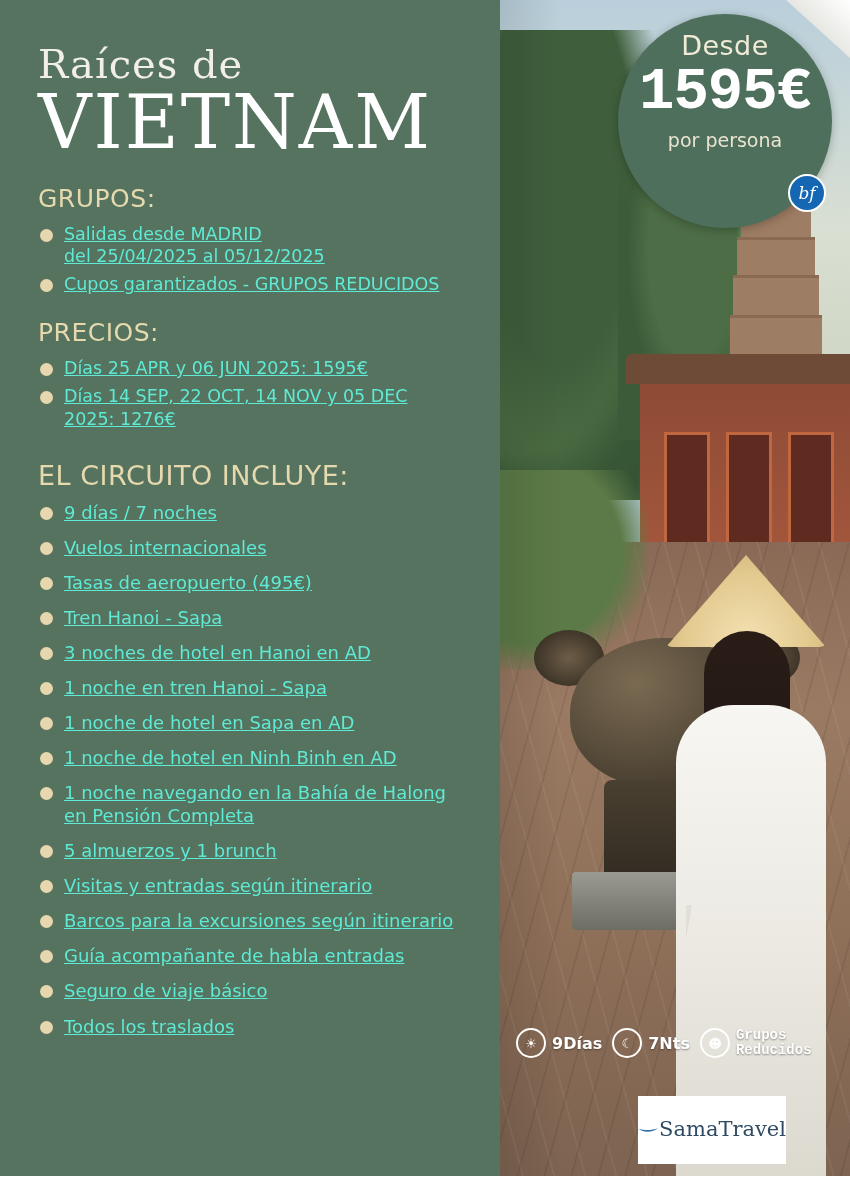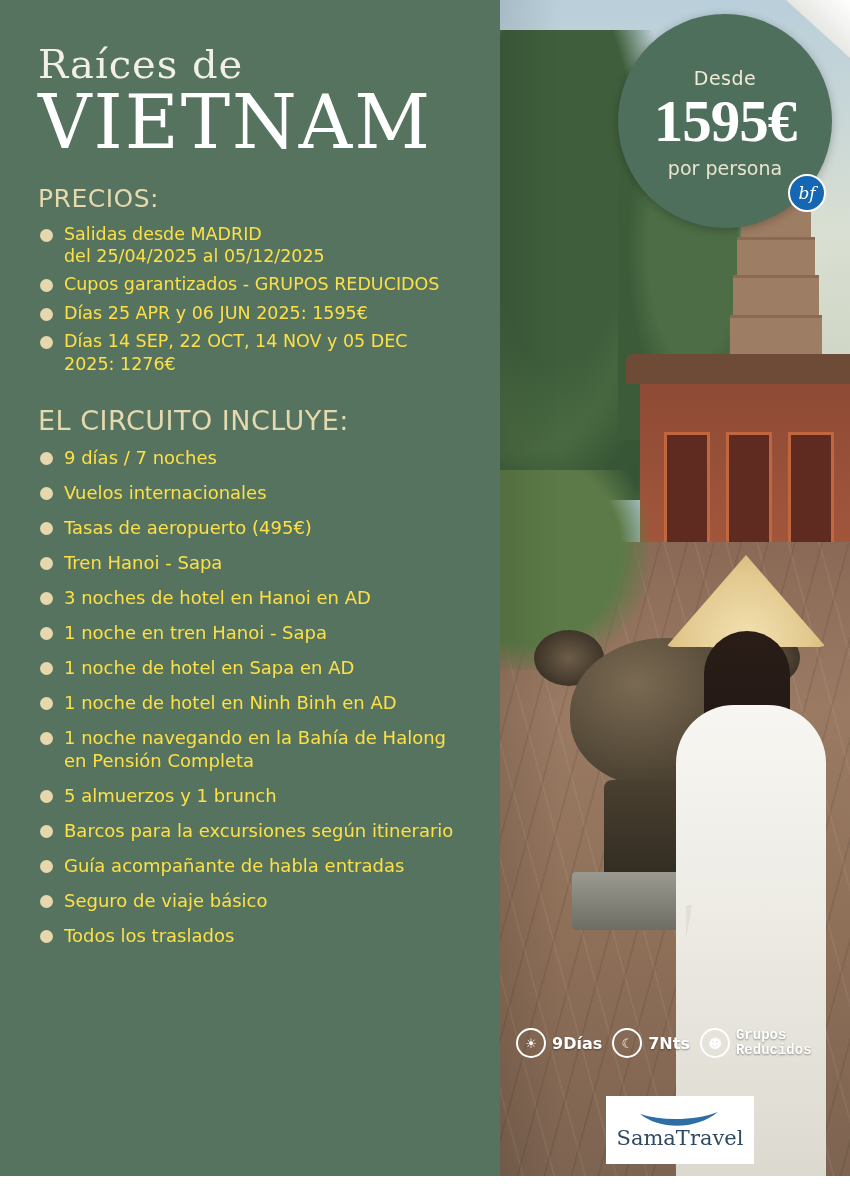--- a/index.html
+++ b/index.html
@@ -220,25 +220,26 @@
     color: #e6d9ae;
     font-size: 25px;
     letter-spacing: 0.5px;
     margin: 22px 0 10px 0;
   }
   .sec-head.incluye { font-size: 27px; margin-top: 30px; }
 
   ul.items { list-style: none; margin: 0; padding: 0; }
   ul.items li {
     position: relative;
-    color: #fde047;
+    color: #5eead4;
     font-size: 17.5px;
     line-height: 1.28;
     padding-left: 26px;
     margin-bottom: 6px;
+    text-decoration: underline;
   }
   ul.items.wide li { margin-bottom: 12px; font-size: 18px; }
   ul.items li .dot {
     position: absolute;
     left: 2px; top: 6px;
     width: 13px; height: 13px;
     border-radius: 50%;
     background: #e6d7ae;
   }
   ul.items li .l2 { display: block; }
@@ -252,27 +253,27 @@
   .badge {
     position: absolute;
     inset: 0;
     border-radius: 50%;
     background: #4e6f5c;
     box-shadow: 0 2px 10px rgba(0,0,0,0.25);
     text-align: center;
     color: #ffffff;
   }
   .badge .desde {
-    margin-top: 53px;
-    font-size: 19px;
+    margin-top: 16px;
+    font-size: 27px;
     color: #f0ead6;
     letter-spacing: 0.5px;
   }
   .badge .price {
-    font-family: Liberation Serif, serif;
+    font-family: Liberation Mono, monospace;
     font-weight: bold;
     font-size: 59px;
     line-height: 0.95;
     margin-top: 4px;
     letter-spacing: -1px;
   }
   .badge .per {
     font-size: 19px;
     color: #e9e4d0;
     margin-top: 8px;
@@ -317,25 +318,25 @@
     display: flex; align-items: center; justify-content: center;
     font-size: 13px;
     color: #ffffff;
   }
   .chip .txt { font-size: 16px; font-weight: bold; text-shadow: 0 1px 2px rgba(0,0,0,0.4); }
   .chip .txt.small { font-size: 14px; line-height: 1.05; font-weight: bold; font-family: Liberation Mono, monospace; }
 
   
   .agency {
     position: absolute;
-    left: 606px; bottom: 12px;
+    left: 638px; bottom: 12px;
     width: 148px; height: 68px;
     background: #ffffff;
     display: flex;
-    flex-direction: column;
+    flex-direction: row;
     align-items: center;
     justify-content: center;
   }
   .agency .swoosh {
     width: 84px; height: 18px;
   }
   .agency .name {
     font-family: "DejaVu Serif", serif;
     font-size: 21px;
     color: #2f4a63;
@@ -390,35 +391,36 @@
   </div>
 
   <div class="panel">
 
     <div class="title-wrap">
       <div class="title-1">Raíces de</div>
       <div class="title-2">VIETNAM</div>
     </div>
 
     <div class="section">
-      <div class="sec-head">PRECIOS:</div>
+      <div class="sec-head">GRUPOS:</div>
       <ul class="items">
         <li>
           <span class="dot"></span>
           <span>Salidas desde MADRID</span>
           <span class="l2">del 25/04/2025 al 05/12/2025</span>
         </li>
         <li>
           <span class="dot"></span>
           <span>Cupos garantizados - GRUPOS REDUCIDOS</span>
         </li>
       </ul>
     </div>
 
     <div class="section">
+      <div class="sec-head">PRECIOS:</div>
       <ul class="items">
         <li>
           <span class="dot"></span>
           <span>Días 25 APR y 06 JUN 2025: 1595€</span>
         </li>
         <li>
           <span class="dot"></span>
           <span>Días 14 SEP, 22 OCT, 14 NOV y 05 DEC</span>
           <span class="l2">2025: 1276€</span>
         </li>
@@ -435,20 +437,21 @@
         <li><span class="dot"></span><span>3 noches de hotel en Hanoi en AD</span></li>
         <li><span class="dot"></span><span>1 noche en tren Hanoi - Sapa</span></li>
         <li><span class="dot"></span><span>1 noche de hotel en Sapa en AD</span></li>
         <li><span class="dot"></span><span>1 noche de hotel en Ninh Binh en AD</span></li>
         <li>
           <span class="dot"></span>
           <span>1 noche navegando en la Bahía de Halong</span>
           <span class="l2">en Pensión Completa</span>
         </li>
         <li><span class="dot"></span><span>5 almuerzos y 1 brunch</span></li>
+        <li><span class="dot"></span><span>Visitas y entradas según itinerario</span></li>
         <li><span class="dot"></span><span>Barcos para la excursiones según itinerario</span></li>
         <li><span class="dot"></span><span>Guía acompañante de habla entradas</span></li>
         <li><span class="dot"></span><span>Seguro de viaje básico</span></li>
         <li><span class="dot"></span><span>Todos los traslados</span></li>
       </ul>
     </div>
   </div>
 
   <div class="badge-wrap">
     <div class="badge">

